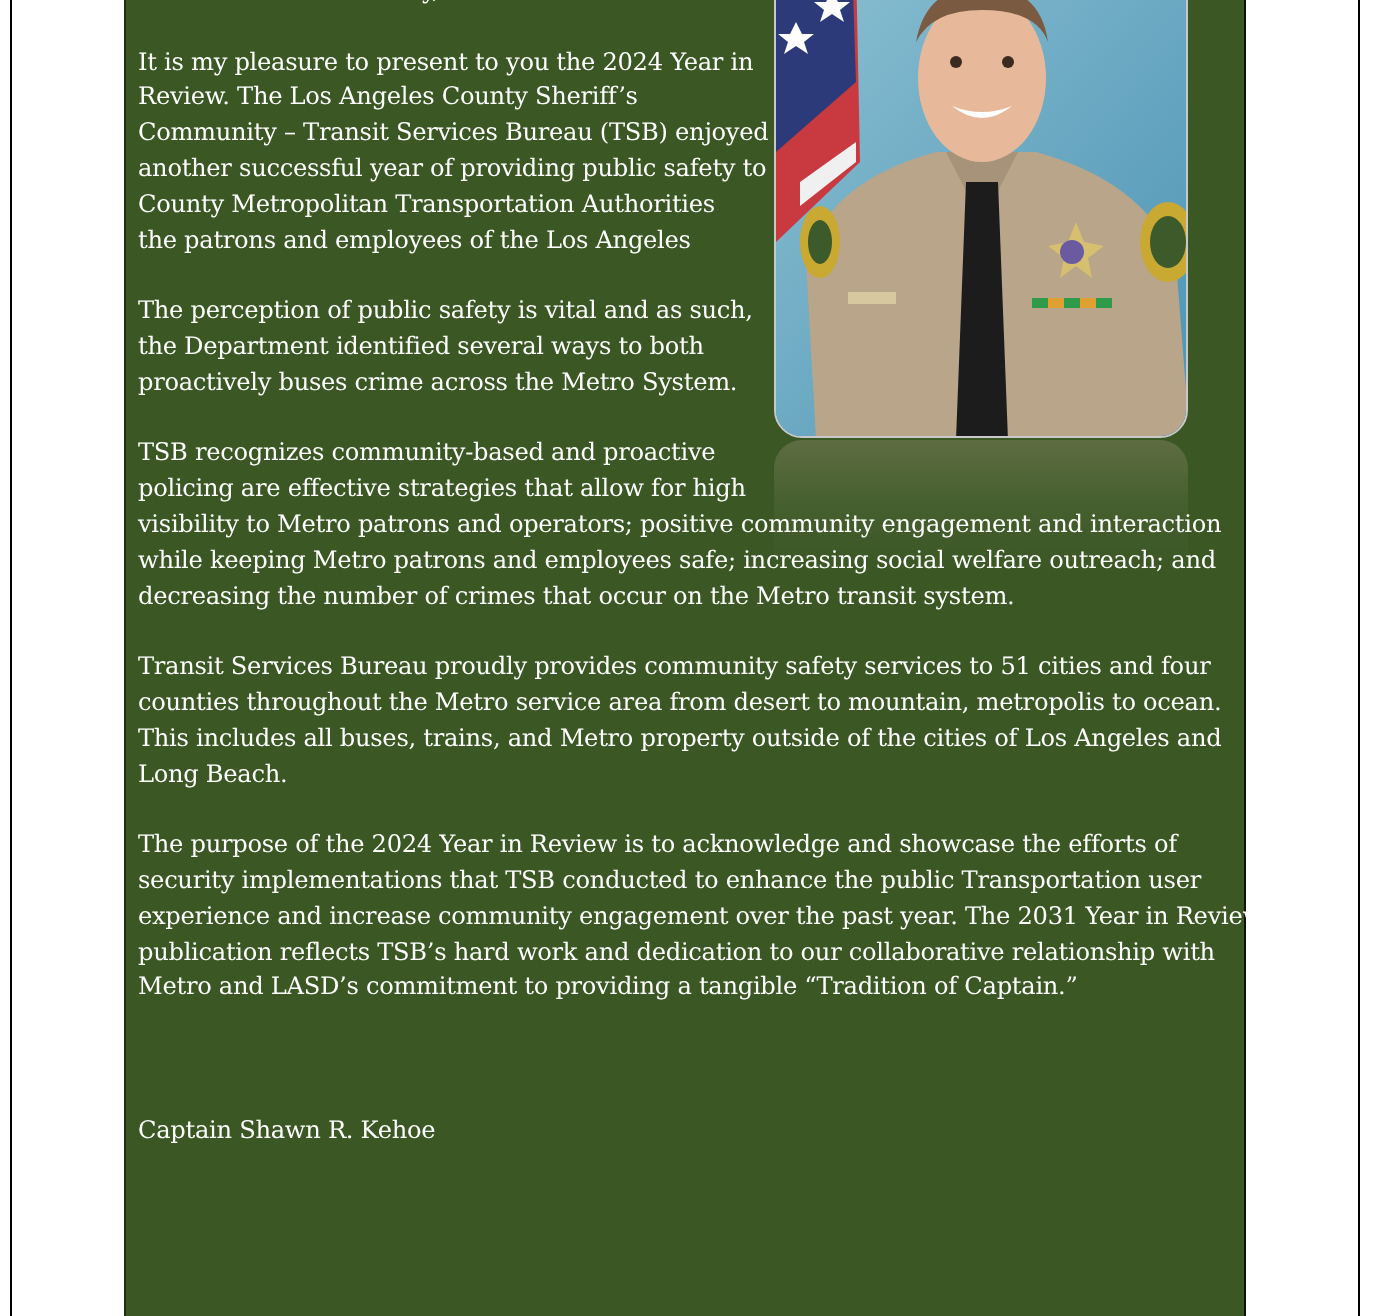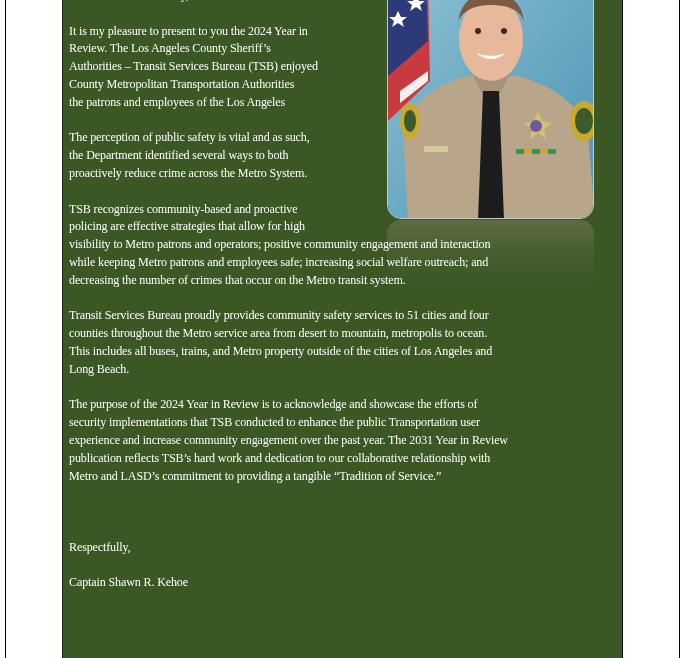--- a/index.html
+++ b/index.html
@@ -17,21 +17,21 @@
       position: absolute; left: 62px; top: -20px; width: 561px; height: 700px;
       background: #3a5724;
       border-left: 1px solid #1e2e12; border-right: 1px solid #111;
       box-sizing: border-box;
     }
     .text {
       position: absolute; left: 69px; top: -13px; width: 550px;
       color: #ffffff; font-size: 12.1px; line-height: 17.8px;
       letter-spacing: -0.15px;
     }
-    .text p { margin: 0 0 17.8px 0; font-family: Liberation Serif, serif; }
+    .text p { margin: 0 0 17.8px 0; }
     .text .line { display: block; white-space: nowrap; }
     .text .gap2 { height: 35.6px; }
     .photo {
       position: absolute; left: 387px; top: -20px; width: 207px; height: 239px;
       border-radius: 0 0 14px 14px; overflow: hidden;
       background: linear-gradient(180deg, #7fb3c9 0%, #5fa0bd 45%, #4b90b0 100%);
       border: 1px solid #c8c8c8;
       box-sizing: border-box;
     }
     .reflection {
@@ -87,29 +87,30 @@
 <div class="reflection"></div>
 
 <div class="text">
   <p>
     <span class="line">Dear Transit Community,</span>
   </p>
 
   <p>
     <span class="line">It is my pleasure to present to you the 2024 Year in</span>
     <span class="line">Review. The Los Angeles County Sheriff’s</span>
-    <span class="line">Authorities – Transit Services Bureau (TSB) enjoyed</span>
+    <span class="line">Community – Transit Services Bureau (TSB) enjoyed</span>
+    <span class="line">another successful year of providing public safety to</span>
     <span class="line">County Metropolitan Transportation Authorities</span>
     <span class="line">the patrons and employees of the Los Angeles</span>
   </p>
 
   <p>
     <span class="line">The perception of public safety is vital and as such,</span>
     <span class="line">the Department identified several ways to both</span>
-    <span class="line">proactively reduce crime across the Metro System.</span>
+    <span class="line">proactively buses crime across the Metro System.</span>
   </p>
 
   <p>
     <span class="line">TSB recognizes community-based and proactive</span>
     <span class="line">policing are effective strategies that allow for high</span>
     <span class="line">visibility to Metro patrons and operators; positive community engagement and interaction</span>
     <span class="line">while keeping Metro patrons and employees safe; increasing social welfare outreach; and</span>
     <span class="line">decreasing the number of crimes that occur on the Metro transit system.</span>
   </p>
 
@@ -118,26 +119,23 @@
     <span class="line">counties throughout the Metro service area from desert to mountain, metropolis to ocean.</span>
     <span class="line">This includes all buses, trains, and Metro property outside of the cities of Los Angeles and</span>
     <span class="line">Long Beach.</span>
   </p>
 
   <p>
     <span class="line">The purpose of the 2024 Year in Review is to acknowledge and showcase the efforts of</span>
     <span class="line">security implementations that TSB conducted to enhance the public Transportation user</span>
     <span class="line">experience and increase community engagement over the past year. The 2031 Year in Review</span>
     <span class="line">publication reflects TSB’s hard work and dedication to our collaborative relationship with</span>
-    <span class="line">Metro and LASD’s commitment to providing a tangible “Tradition of Service.”</span>
+    <span class="line">Metro and LASD’s commitment to providing a tangible “Tradition of Captain.”</span>
   </p>
 
   <div class="gap2"></div>
 
-  <p>
-    <span class="line">Respectfully,</span>
-  </p>
 
   <p>
     <span class="line">Captain Shawn R. Kehoe</span>
 
   </p>
 </div>
 
 </body></html>

